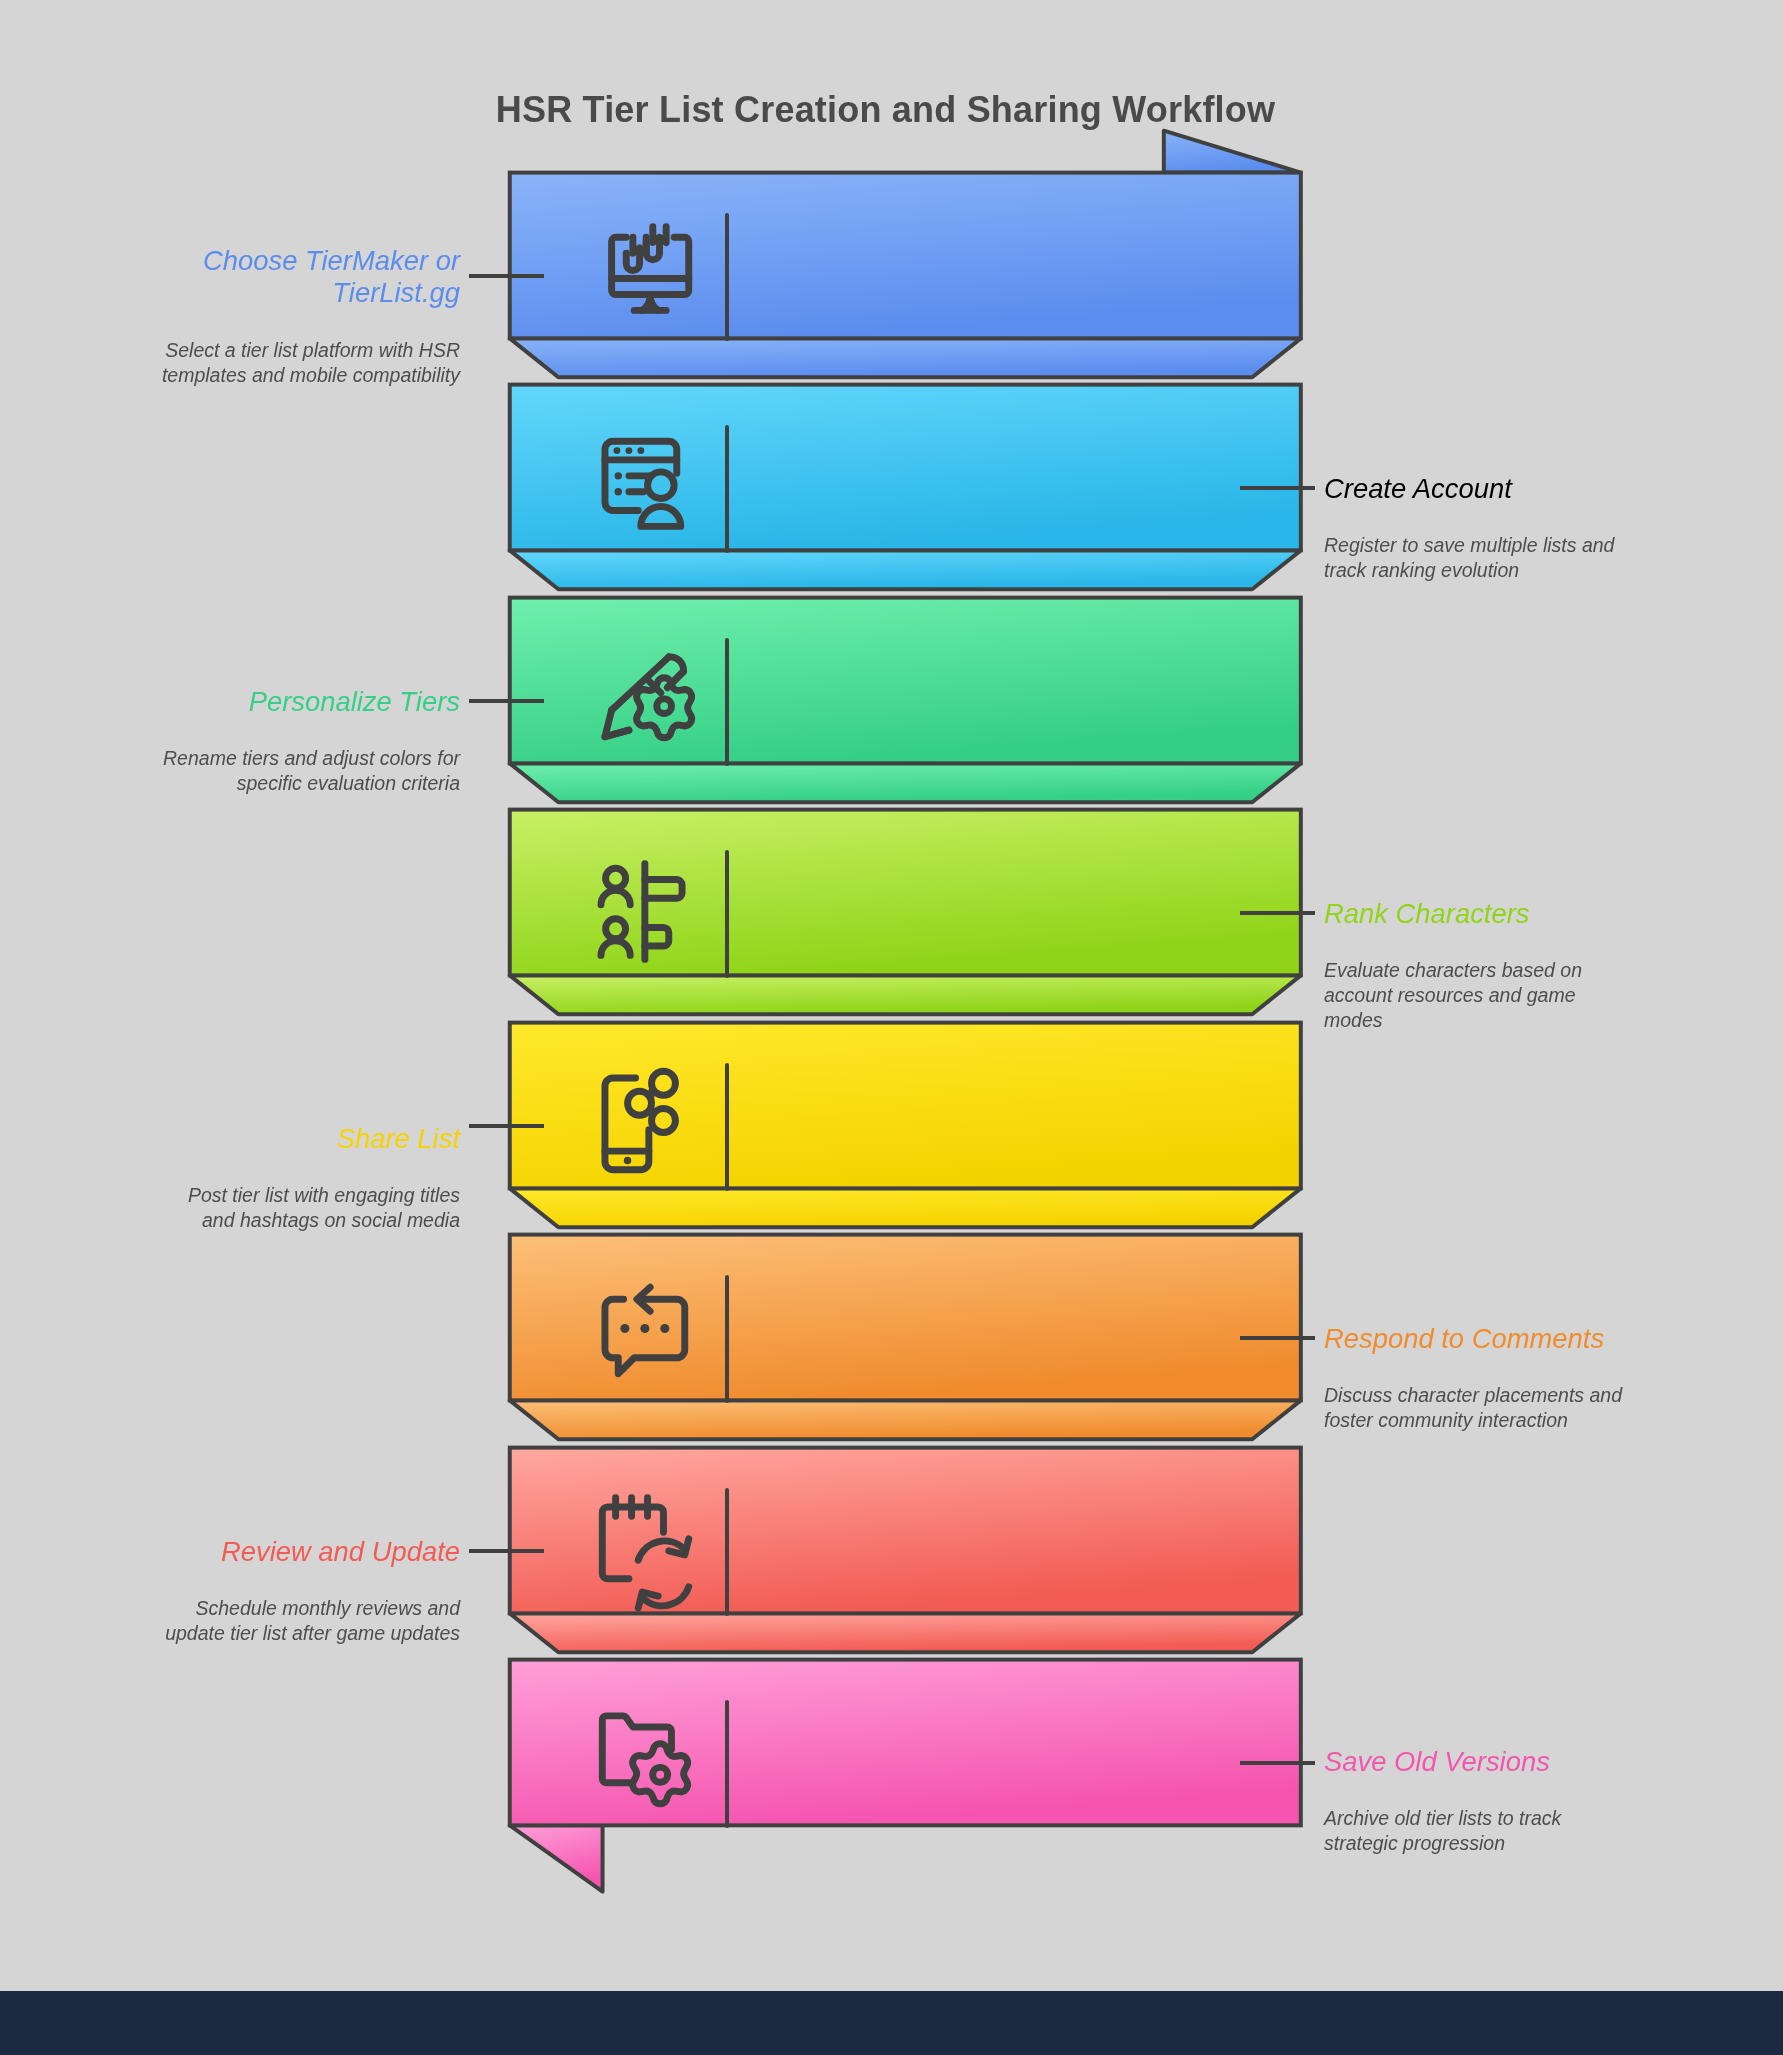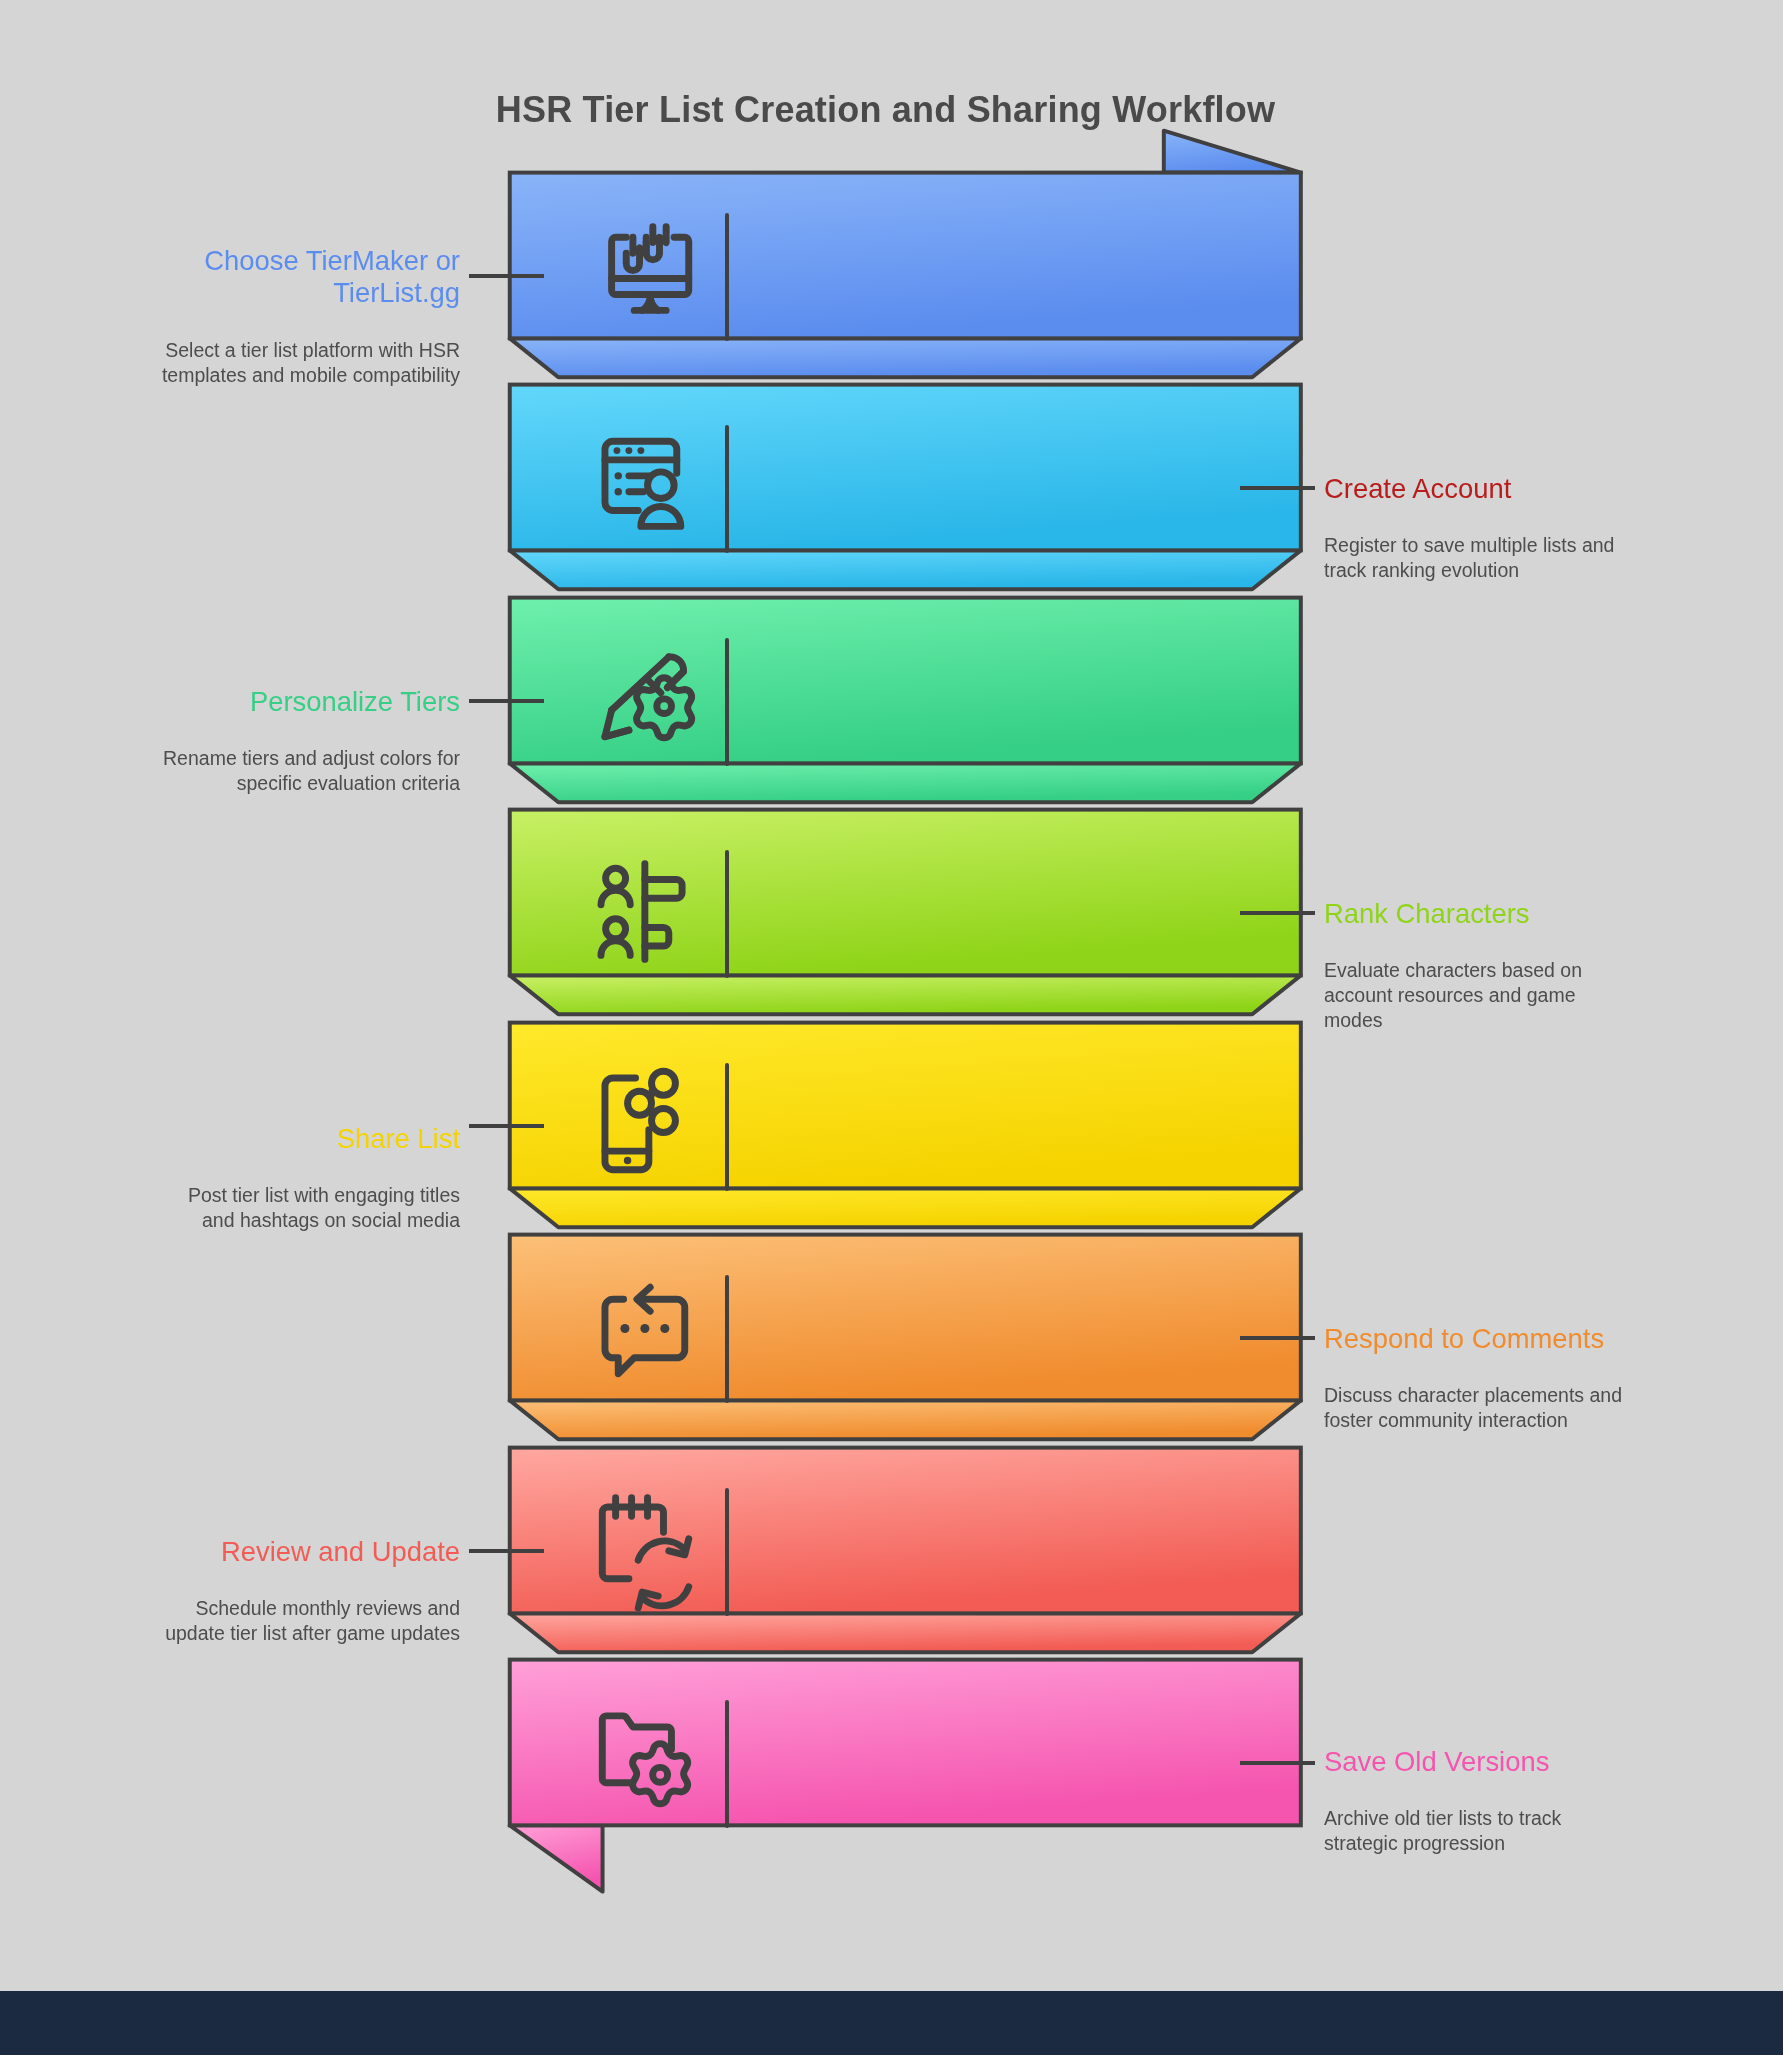--- a/index.html
+++ b/index.html
@@ -36,20 +36,21 @@
     background: #1b2a41;
   }
 
   
   .banner-stack {
     position: absolute;
     left: 0;
     top: 0;
     width: 1783px;
     height: 2056px;
+    font-style: italic;
   }
 
   .banner-row {
     position: absolute;
     left: 0;
     width: 1783px;
     height: 217px;
   }
 
   
@@ -181,21 +182,21 @@
       <circle cx="22" cy="54" r="2.8" fill="#404040" stroke="none"></circle>
       <line x1="30" y1="54" x2="41" y2="54"></line>
       <circle cx="54" cy="49" r="10"></circle>
       <path d="M39 80 a15 15 0 0 1 30 0 Z"></path>
     </g>
         </svg>
     </div>
       <div class="banner-sep"></div>
       <div class="connector right"></div>
       <div class="label-block right" style="top: 88px;">
-        <div class="label-title" style="color: #b91c1c;">Create Account</div>
+        <div class="label-title" style="color: #000000;">Create Account</div>
         <div class="label-desc">Register to save multiple lists and
 track ranking evolution</div>
       </div>
     </div>
     <div class="banner-row" style="top: 598px;">
     <svg class="banner-svg" viewBox="0 0 1800 620">
       <defs>
         <linearGradient id="grad2" x1="0" y1="0" x2="0.35" y2="1">
           <stop offset="0%" stop-color="#6ff0ad"></stop>
           <stop offset="100%" stop-color="#35cf85"></stop>

